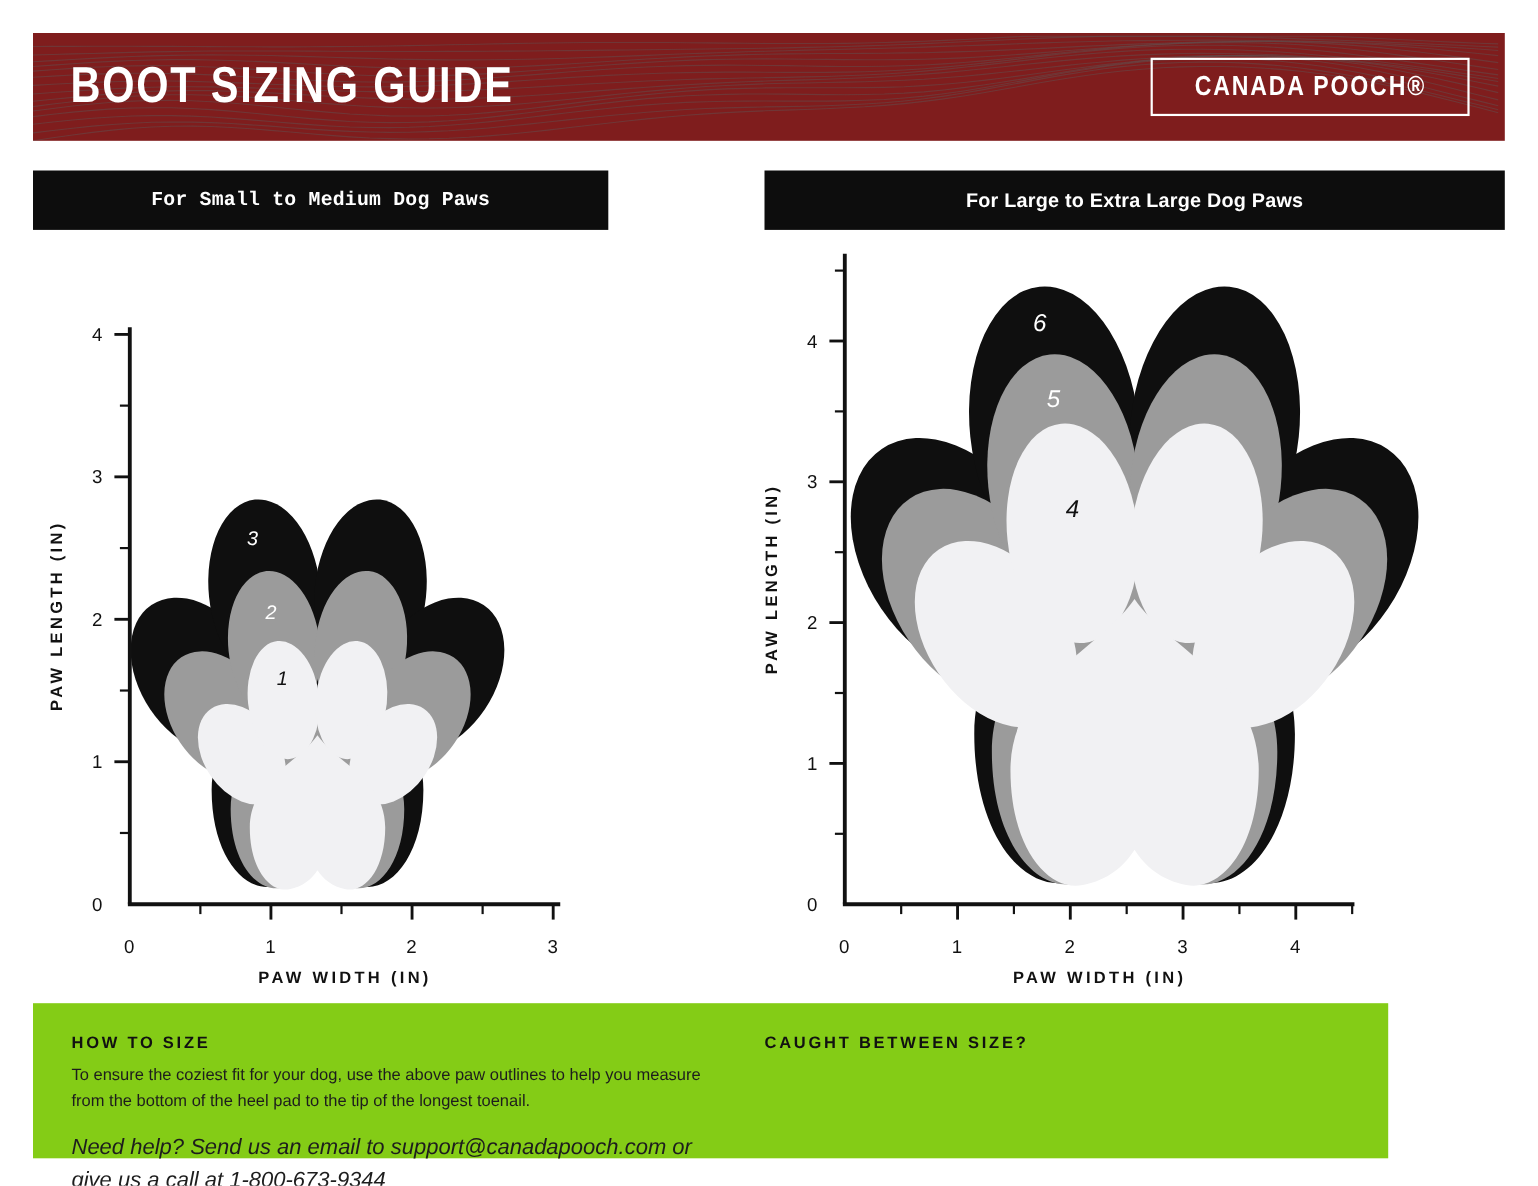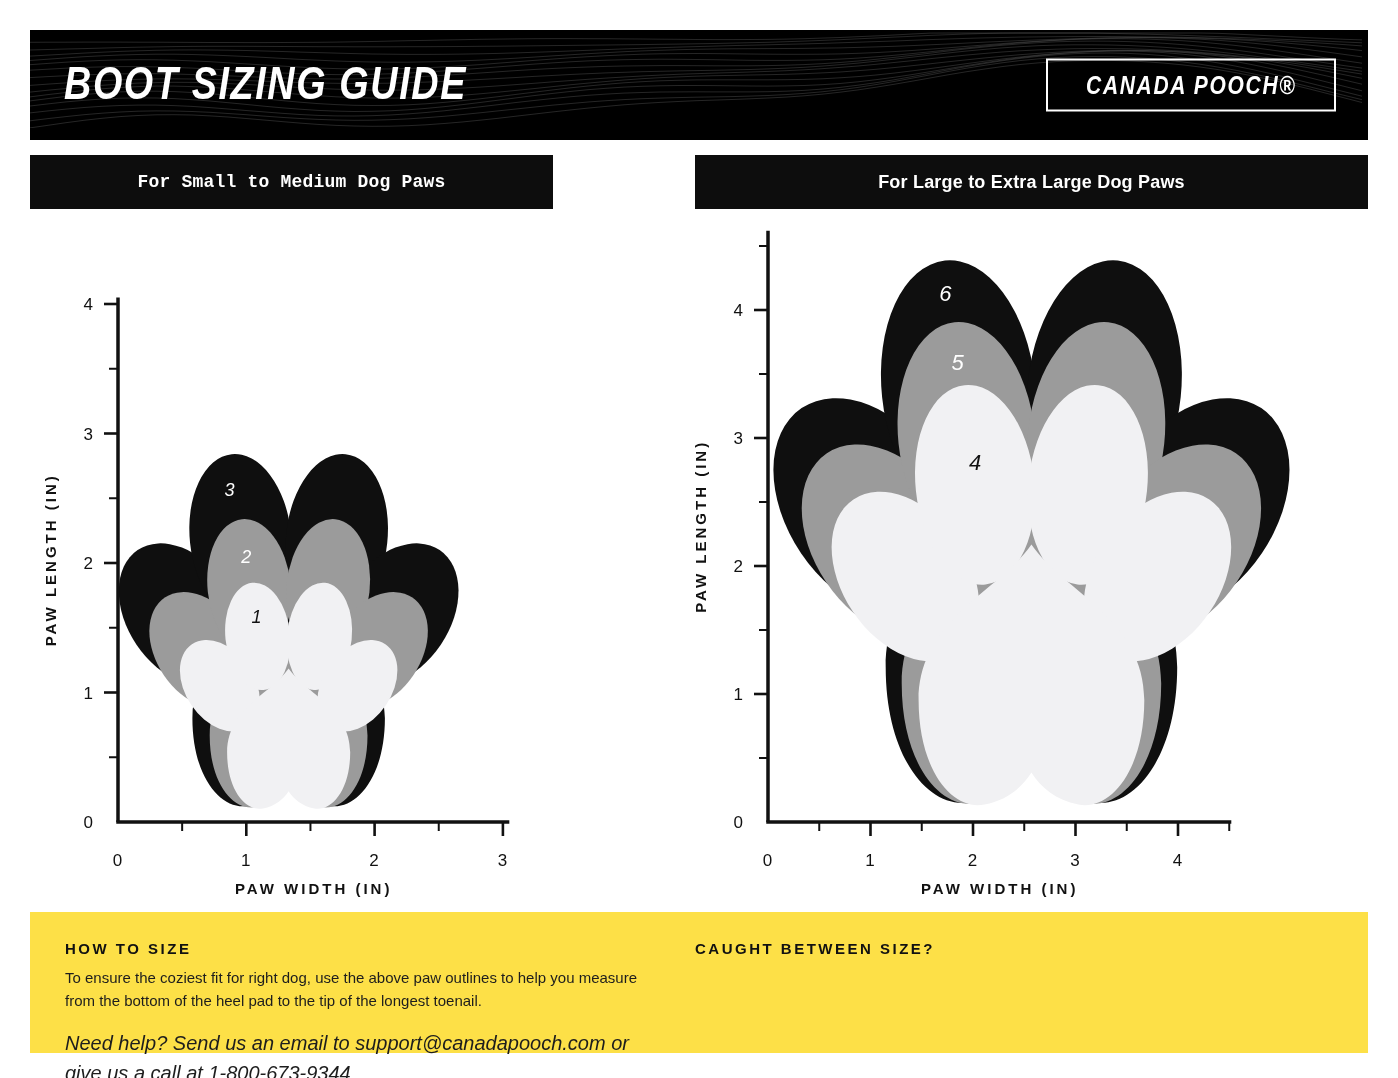--- a/index.html
+++ b/index.html
@@ -1,41 +1,41 @@
 <!DOCTYPE html>
 <html><head>
 <meta charset="utf-8">
 <style>
   * { margin:0; padding:0; box-sizing:border-box; }
   html,body { background:#ffffff; }
   body { font-family:"Liberation Sans", sans-serif; width:1398px; height:1078px; position:relative; overflow:hidden; }
   .page { position:absolute; inset:0; background:#ffffff; }
 
   
-  .header { position:absolute; left:30px; top:30px; width:1338px; height:110px; background:#000000; overflow:hidden;font-style:italic; }
+  .header { position:absolute; left:30px; top:30px; width:1338px; height:98px; background:#7f1d1d; overflow:hidden; }
   .header svg.topo { position:absolute; inset:0; }
   .header h1 { position:absolute; left:34px; top:50%; transform:translateY(-54%) scaleX(0.82); transform-origin:left center;
                color:#ffffff; font-size:46px; font-weight:bold; letter-spacing:2px; white-space:nowrap; }
   .logo-box { position:absolute; right:32px; top:50%; transform:translateY(-50%); border:2px solid #ffffff;
               padding:10px 18px; }
   .logo-box span { display:inline-block; transform:scaleX(0.84); transform-origin:center; color:#ffffff;
                    font-size:25px; font-weight:bold; letter-spacing:2px; white-space:nowrap; }
 
   
   .banner { position:absolute; top:155px; height:54px; background:#0d0d0d; color:#ffffff;
             display:flex; align-items:center; justify-content:center;
             font-size:18px; font-weight:bold; letter-spacing:0.2px; }
   .banner.left  { left:30px;  width:523px;font-family:Liberation Mono, monospace; }
   .banner.right { left:695px; width:673px; }
 
   
   #charts-svg { position:absolute; left:0; top:0; }
 
   
-  .footer { position:absolute; left:30px; top:912px; width:1338px; height:141px; background:#fde047; }
+  .footer { position:absolute; left:30px; top:912px; width:1232px; height:141px; background:#84cc16; }
   .footer .col { position:absolute; top:28px; }
   .footer .col.left  { left:35px;  width:600px; }
   .footer .col.right { left:665px; width:650px; }
   .footer h2 { font-size:15px; font-weight:bold; letter-spacing:2.5px; color:#111111; margin-bottom:10px; }
   .footer p  { font-size:15px; line-height:1.5; color:#1d1d1d; }
   .footer p.help { margin-top:16px; font-style:italic; font-size:20px; color:#1d1d1d; }
 </style>
 </head>
 <body>
 
@@ -170,21 +170,21 @@
         <text x="706" y="526.3199999999999" fill="#111111" font-family="Liberation Sans, sans-serif" font-size="15" font-weight="bold" text-anchor="middle" letter-spacing="3" transform="rotate(-90 706 526.3199999999999)">PAW LENGTH (IN)</text>
         <text x="945.325" y="301.03999999999996" fill="#ffffff" font-family="Liberation Sans, sans-serif" font-size="22" font-style="italic" text-anchor="middle">6</text>
         <text x="957.625" y="370.16" fill="#ffffff" font-family="Liberation Sans, sans-serif" font-size="22" font-style="italic" text-anchor="middle">5</text>
         <text x="975.05" y="470" fill="#111111" font-family="Liberation Sans, sans-serif" font-size="22" font-style="italic" text-anchor="middle">4</text>
       </g>
     </svg>
 
   <div class="footer">
     <div class="col left">
       <h2>HOW TO SIZE</h2>
-      <p>To ensure the coziest fit for right dog, use the above paw outlines to help you measure from the bottom of the heel pad to the tip of the longest toenail.</p>
+      <p>To ensure the coziest fit for your dog, use the above paw outlines to help you measure from the bottom of the heel pad to the tip of the longest toenail.</p>
       <p class="help">Need help? Send us an email to support@canadapooch.com or give us a call at 1-800-673-9344</p>
     </div>
     <div class="col right">
       <h2>CAUGHT BETWEEN SIZE?</h2>
     </div>
   </div>
 
 </div>
 
 </body></html>

